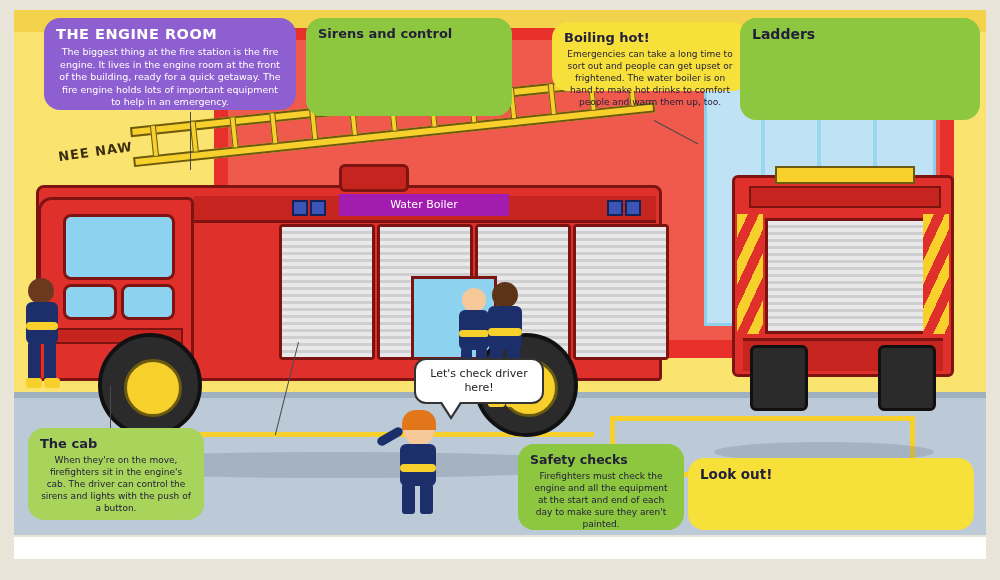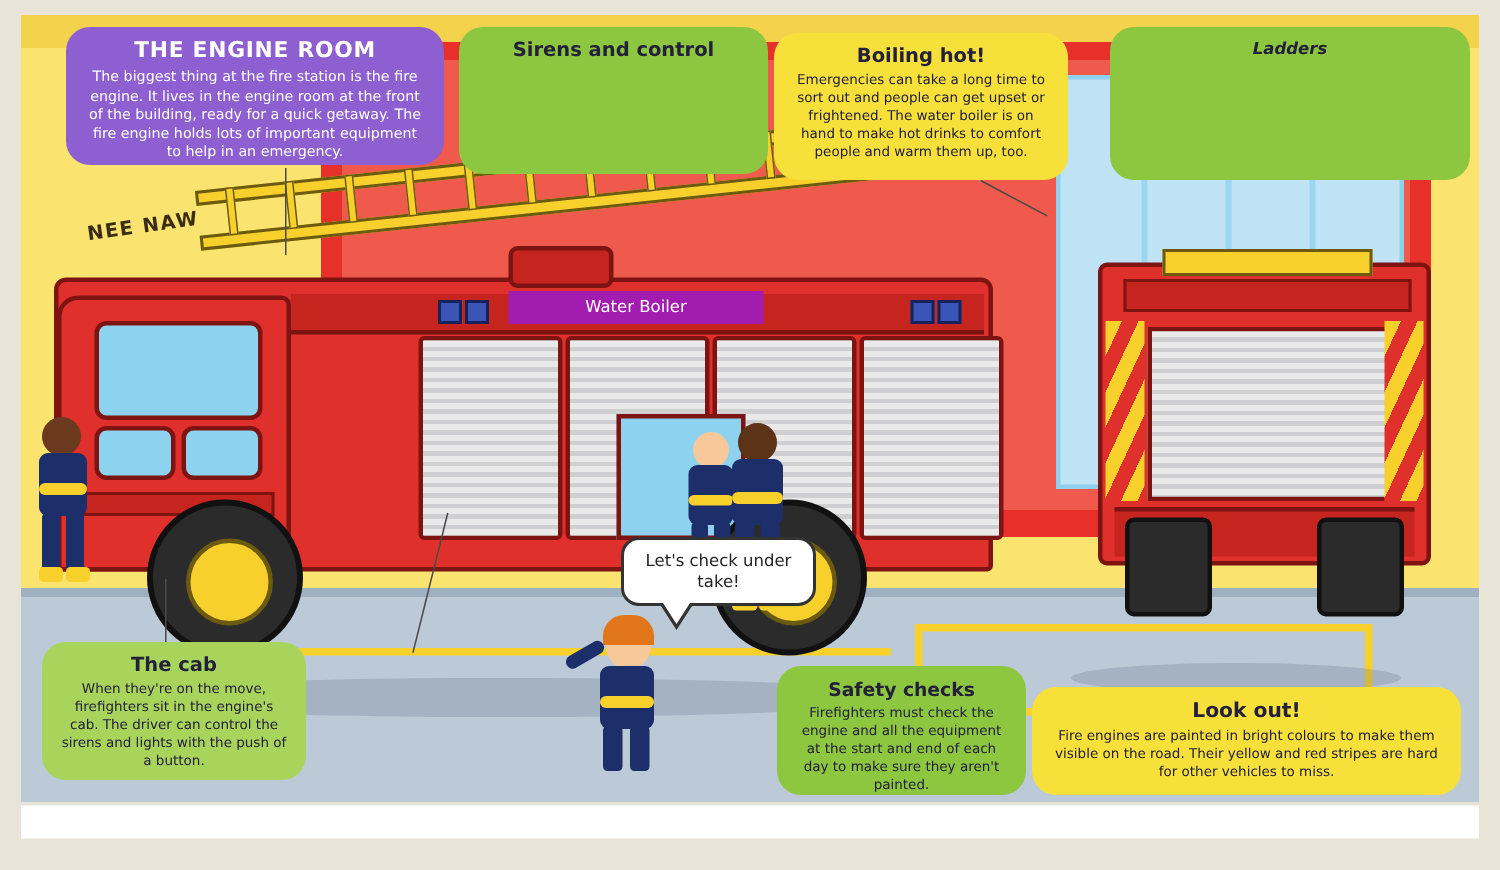--- a/index.html
+++ b/index.html
@@ -153,21 +153,21 @@
     border-left:11px solid transparent;border-right:11px solid transparent;
     border-top:17px solid #333;
   }
 
   
   .callout{
     position:absolute;border-radius:16px;padding:8px 12px;box-sizing:border-box;
     color:#23203a;
   }
   .callout .c-title{
-    display:block;text-align:center;font-weight:bold;margin-bottom:4px;
+    display:block;font-weight:bold;margin-bottom:4px;
   }
   .callout .c-body{
     display:block;text-align:center;line-height:1.32;
   }
   .purple{background:#8e5fd0;color:#fff;}
   .green{background:#8dc63f;}
   .yellow{background:#f7e03a;}
   .lime{background:#a9d45b;}
 
   .leader{position:absolute;background:#4a4a4a;}
@@ -327,62 +327,61 @@
       <div class="head" style="left:14px;top:10px;width:30px;height:30px;background:#f6c89a;"></div>
       <div class="head" style="left:12px;top:4px;width:34px;height:20px;background:#e2761b;border-radius:14px 14px 0 0;"></div>
       <div class="torso" style="left:10px;top:38px;width:36px;height:42px;background:#1d2f6b;"></div>
       <div class="torso" style="left:10px;top:58px;width:36px;height:8px;background:#f7d02c;"></div>
       <div class="torso" style="left:-14px;top:26px;width:28px;height:9px;background:#1d2f6b;transform:rotate(-30deg);"></div>
       <div class="legs" style="left:12px;top:78px;width:13px;height:30px;background:#1d2f6b;"></div>
       <div class="legs" style="left:30px;top:78px;width:13px;height:30px;background:#1d2f6b;"></div>
     </div>
 
     <div class="speech">
-      <span>Let's check under take!</span>
+      <span>Let's check driver here!</span>
     </div>
 
     <div class="nee-naw">NEE NAW</div>
 
     <div class="leader" style="left:176px;top:102px;width:1px;height:58px;"></div>
     <div class="leader" style="left:640px;top:110px;width:50px;height:1px;transform:rotate(28deg);transform-origin:left center;"></div>
     <div class="leader" style="left:284px;top:332px;width:1px;height:96px;transform:rotate(14deg);transform-origin:top center;"></div>
     <div class="leader" style="left:96px;top:376px;width:1px;height:46px;"></div>
 
   </div>
 
   <div class="callout purple" style="left:44px;top:18px;width:252px;height:92px;font-size:9.5px;">
     <span class="c-title" style="font-size:14.5px;letter-spacing:.5px;">THE ENGINE ROOM</span>
     <span class="c-body">The biggest thing at the fire station is the fire engine. It lives in the engine room at the front of the building, ready for a quick getaway. The fire engine holds lots of important equipment to help in an emergency.</span>
   </div>
 
   <div class="callout green" style="left:306px;top:18px;width:206px;height:98px;font-size:9px;">
     <span class="c-title" style="font-size:13px;">Sirens and control</span>
   </div>
 
-  <div class="callout yellow" style="left:516px;top:22px;width:196px;height:98px;font-size:9px;">
+  <div class="callout yellow" style="left:552px;top:22px;width:196px;height:69px;font-size:9px;">
     <span class="c-title" style="font-size:13px;">Boiling hot!</span>
     <span class="c-body">Emergencies can take a long time to sort out and people can get upset or frightened. The water boiler is on hand to make hot drinks to comfort people and warm them up, too.</span>
   </div>
 
   <div class="callout green" style="left:740px;top:18px;width:240px;height:102px;font-size:9px;">
-    <span class="c-title" style="font-size:11px;font-style:italic;">Ladders</span>
+    <span class="c-title" style="font-size:14px;">Ladders</span>
   </div>
 
   <div class="callout lime" style="left:28px;top:428px;width:176px;height:92px;font-size:9px;">
     <span class="c-title" style="font-size:13px;">The cab</span>
     <span class="c-body">When they're on the move, firefighters sit in the engine's cab. The driver can control the sirens and lights with the push of a button.</span>
   </div>
 
 
   <div class="callout green" style="left:518px;top:444px;width:166px;height:86px;font-size:9px;">
     <span class="c-title" style="font-size:12.5px;">Safety checks</span>
     <span class="c-body">Firefighters must check the engine and all the equipment at the start and end of each day to make sure they aren't painted.</span>
   </div>
 
   <div class="callout yellow" style="left:688px;top:458px;width:286px;height:72px;font-size:9px;">
     <span class="c-title" style="font-size:13.5px;">Look out!</span>
-    <span class="c-body">Fire engines are painted in bright colours to make them visible on the road. Their yellow and red stripes are hard for other vehicles to miss.</span>
   </div>
 
   <div class="bottom-bar"></div>
   <div class="bottom-strip"></div>
 
 </div>
 
 </body></html>

